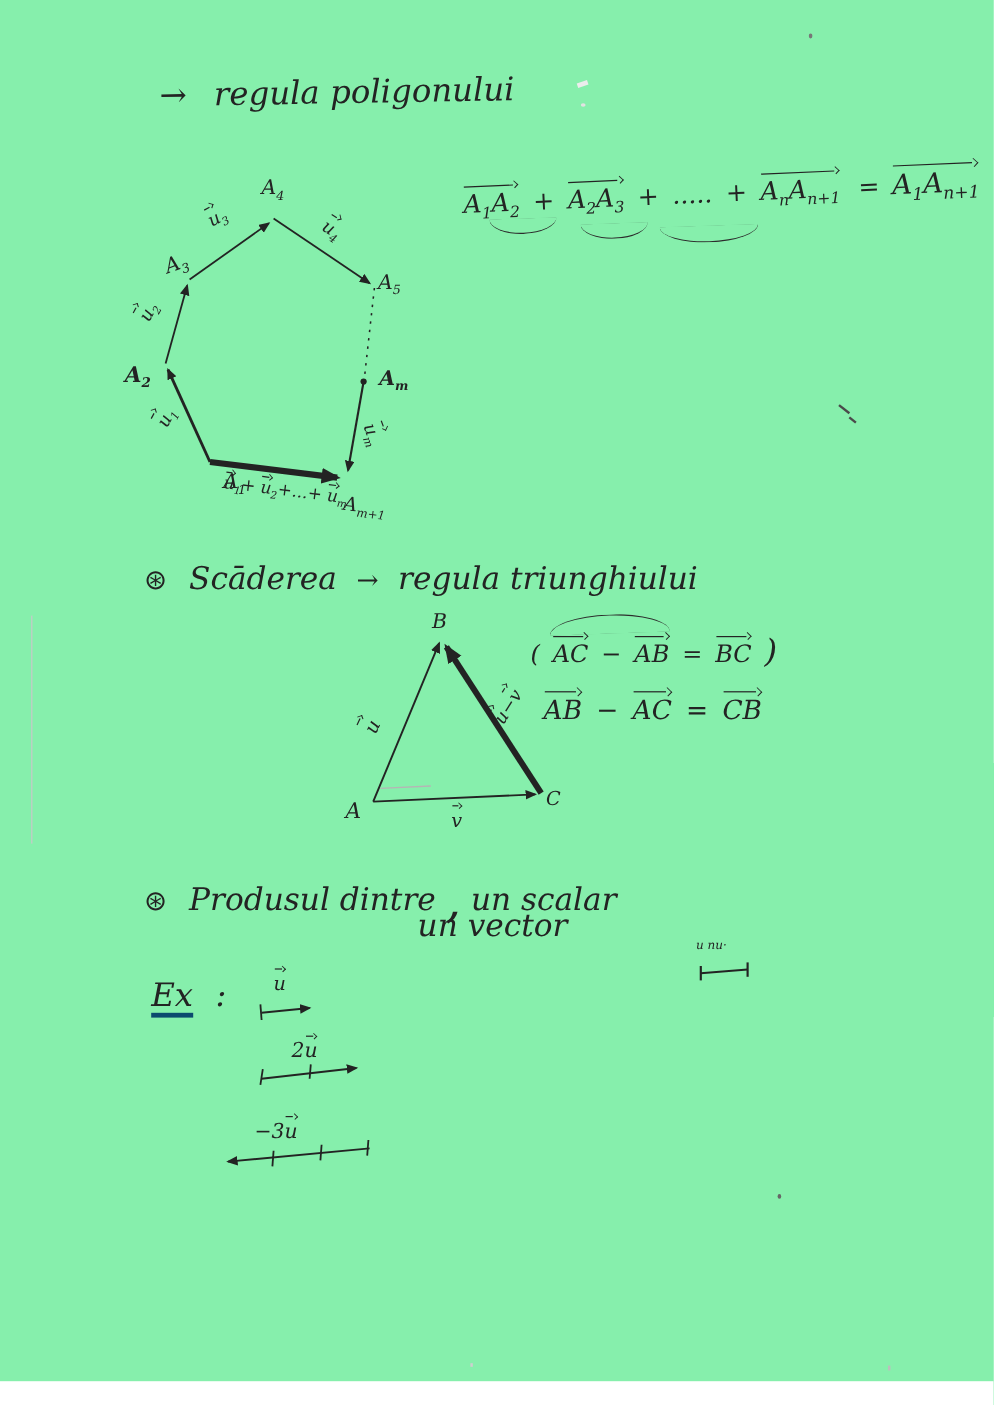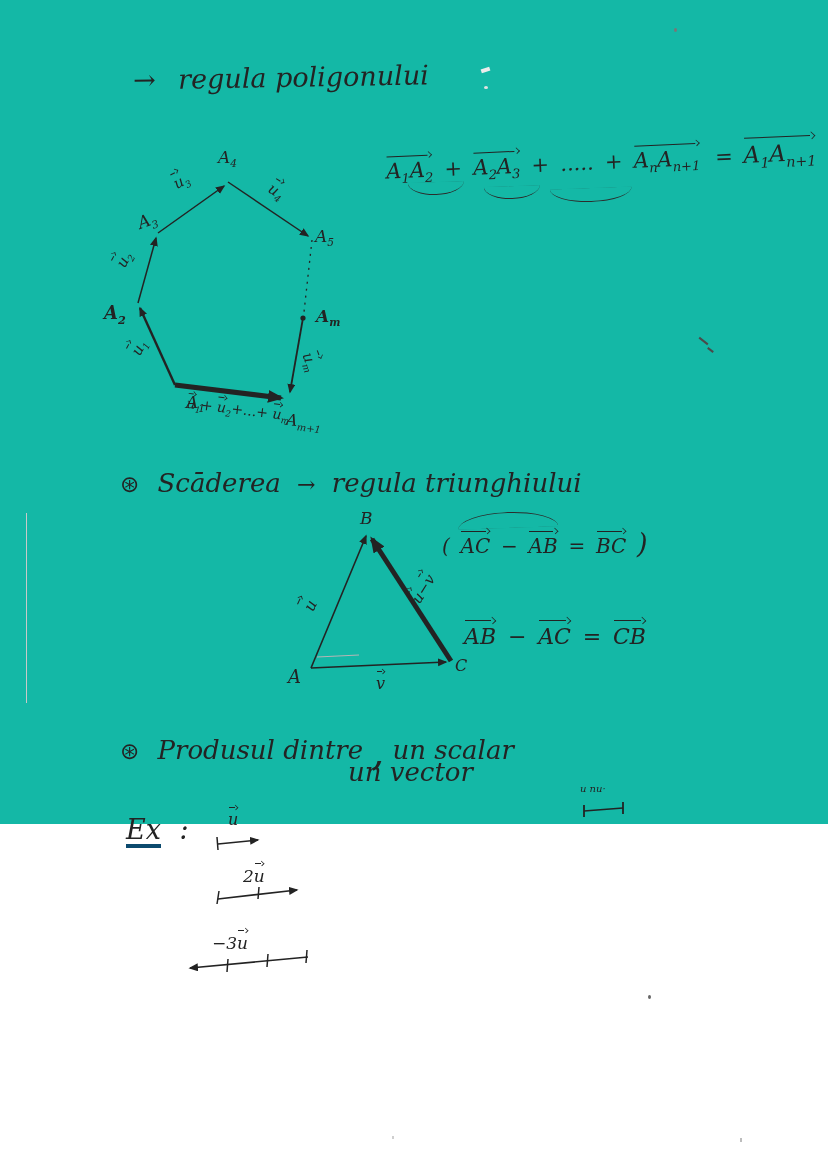--- a/index.html
+++ b/index.html
@@ -1,20 +1,20 @@
 <!DOCTYPE html>
 <html><head>
 <meta charset="utf-8">
 <style>
   html,body{margin:0;padding:0;}
   body{
     width:828px;height:1171px;background:#ffffff;
     font-family:"DejaVu Serif", serif;color:#232323;overflow:hidden;position:relative;
   }
-  #page{position:relative;width:828px;height:824px;background:#14b8a6;}
+  #page{position:relative;width:828px;height:1151px;background:#86efac;}
   .hw{position:absolute;font-style:italic;white-space:nowrap;color:#232323;}
   .up{font-style:normal;}
   sub{font-size:0.62em;font-style:italic;}
   .vec{position:relative;display:inline-block;font-style:italic;}
   .vec::before{
     content:"";position:absolute;left:0.04em;right:0.22em;top:-0.16em;
     border-top:0.075em solid currentColor;
   }
   .vec::after{
     content:"";position:absolute;right:0;top:-0.31em;width:0.26em;height:0.26em;
@@ -126,21 +126,21 @@
   <div class="arc-over" style="left:458px;top:512px;width:100px;height:15px;transform:rotate(-2deg);"></div>
   <div class="hw" style="left:442px;top:528px;font-size:20px;">
     <span class="tok">(</span>
     <span class="vec tok">AC</span>
     <span class="tok">−</span>
     <span class="vec tok">AB</span>
     <span class="tok">=</span>
     <span class="vec tok">BC</span>
     <span class="tok" style="font-size:27px;">)</span>
   </div>
-  <div class="hw" style="left:464px;top:580px;font-size:22px;margin-top:44px;">
+  <div class="hw" style="left:453px;top:580px;font-size:22px;">
     <span class="vec tok">AB</span>
     <span class="tok">−</span>
     <span class="vec tok">AC</span>
     <span class="tok">=</span>
     <span class="vec tok">CB</span>
   </div>
 
   <div class="hw" style="left:120px;top:722px;font-size:26px;">
     <span class="up" style="font-family:'DejaVu Sans',sans-serif;font-size:23px;margin-right:10px;">⊛</span>
     <span>Produsul dintre</span>

